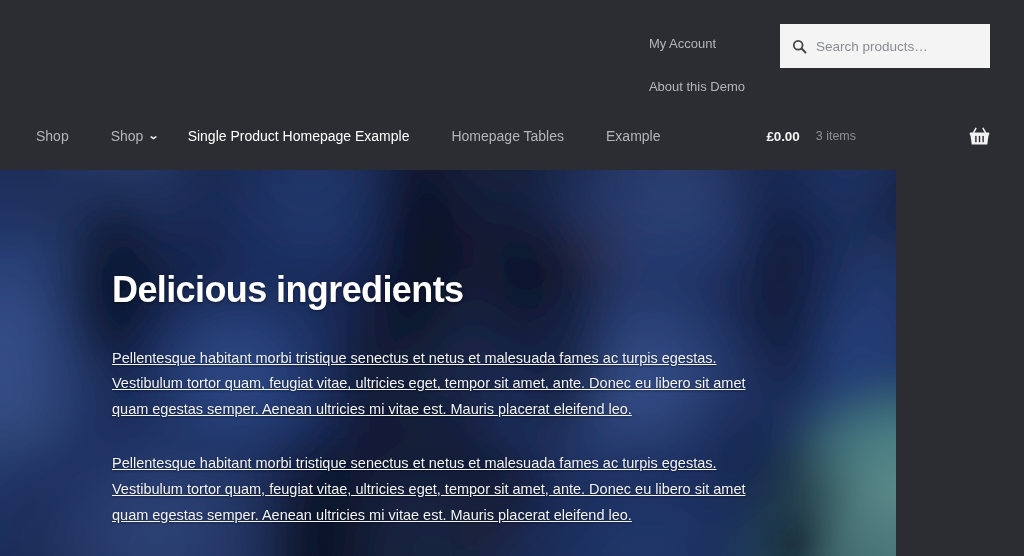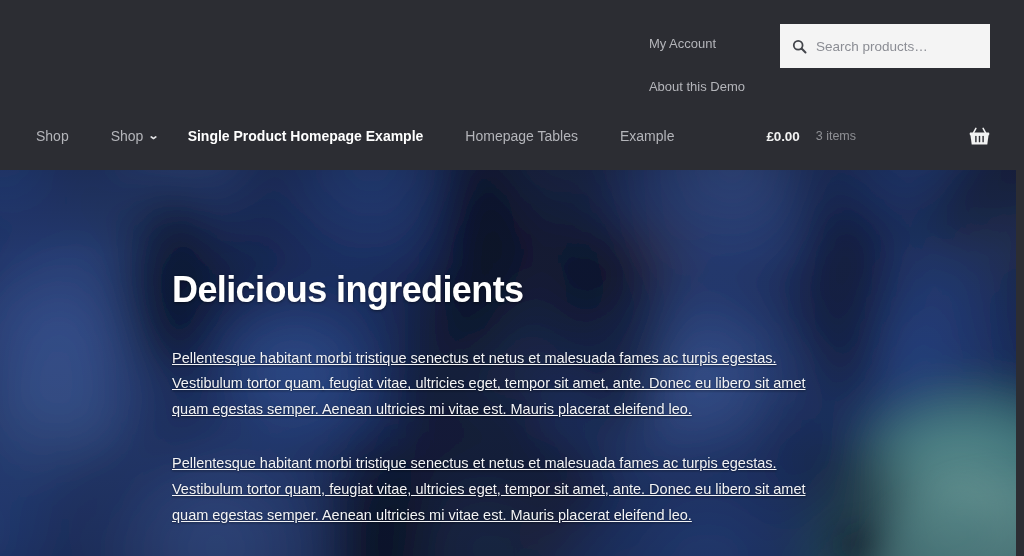--- a/index.html
+++ b/index.html
@@ -114,21 +114,21 @@
     font-size: 14px;
     text-decoration: none;
     padding: 0 21px;
     white-space: nowrap;
     display: inline-block;
     line-height: 1;
   }
   .nav-list li:first-child a { padding-left: 4px; }
   .nav-list a.current {
     color: #ffffff;
-    font-weight: bold;
+    font-weight: normal;
   }
   .nav-list li.has-children a { padding-right: 6px; }
   .caret {
     display: inline-block;
     color: #e6e6e8;
     font-size: 11px;
     margin-right: 8px;
     line-height: 1;
     transform: scaleX(1.25) translateY(-1px);
     font-weight: bold;
@@ -158,21 +158,21 @@
     margin-left: 105px;
     width: 21px;
     height: 19px;
     display: block;
   }
 
   
   .hero {
     position: absolute;
     left: 0; top: 170px;
-    width: 1016px;
+    width: 896px;
     height: 386px;
     overflow: hidden;
     background: #6d28d9;
   }
   .hero-bg {
     position: absolute;
     inset: -40px;
     width: calc(100% + 80px);
     height: calc(100% + 80px);
   }

